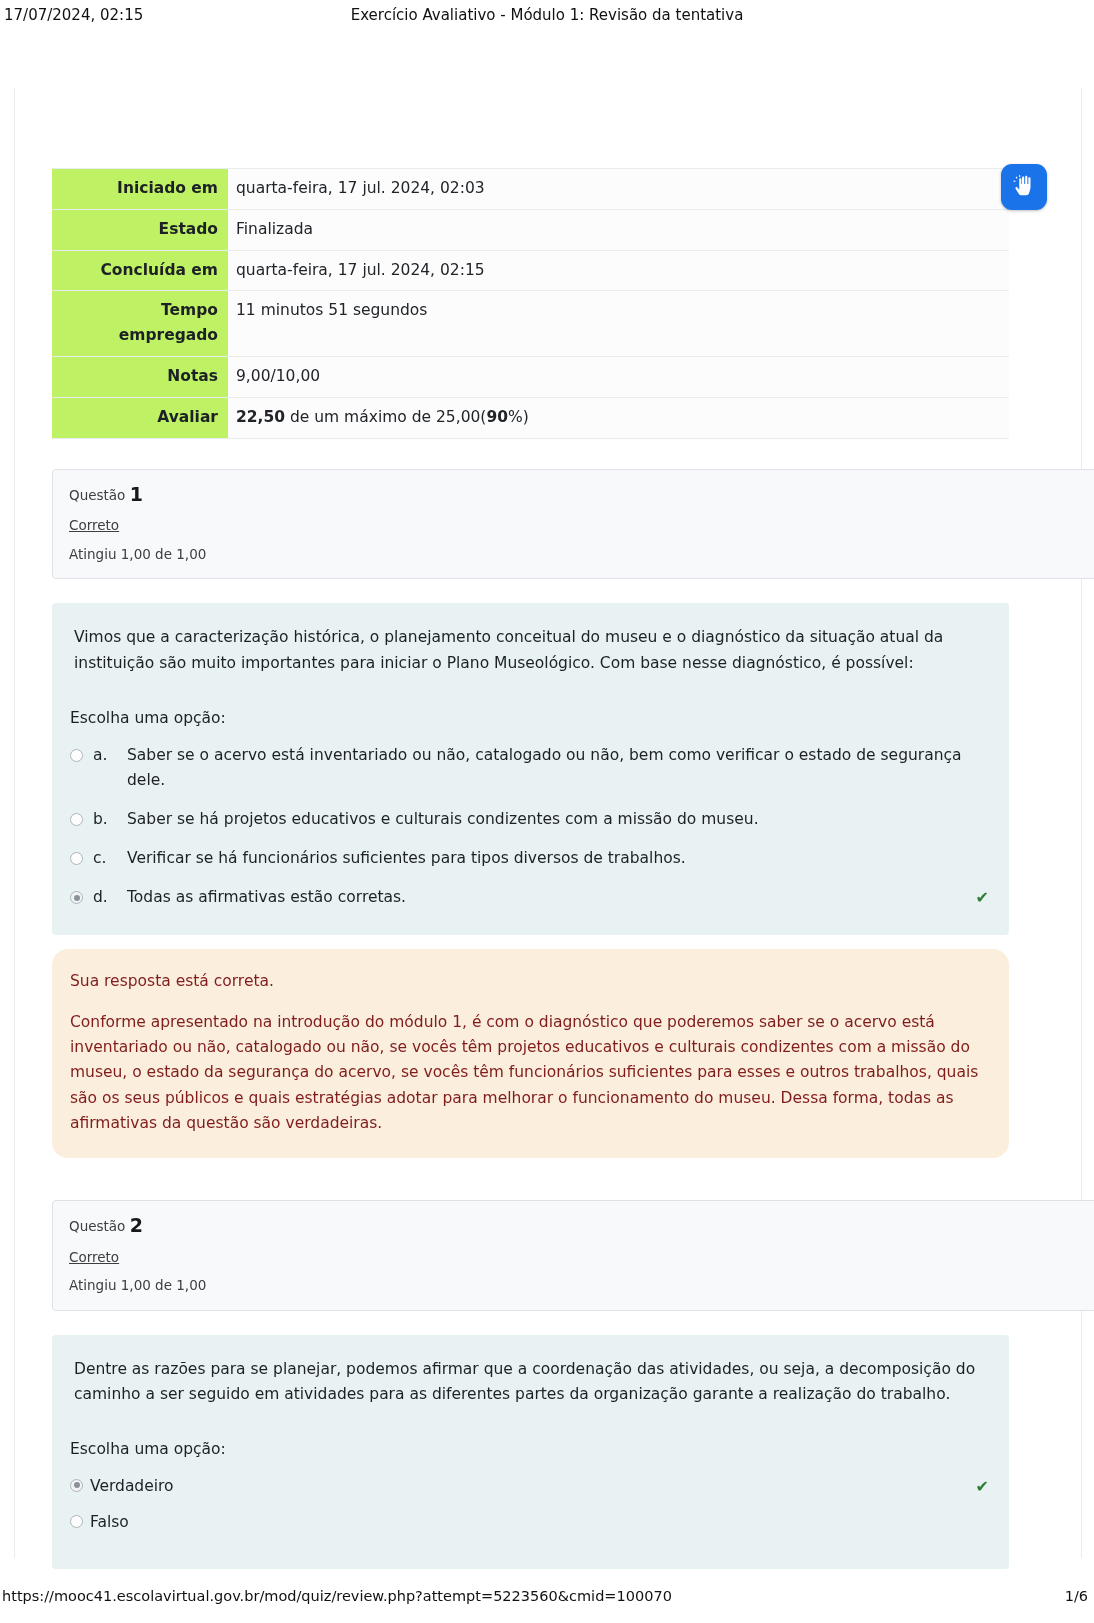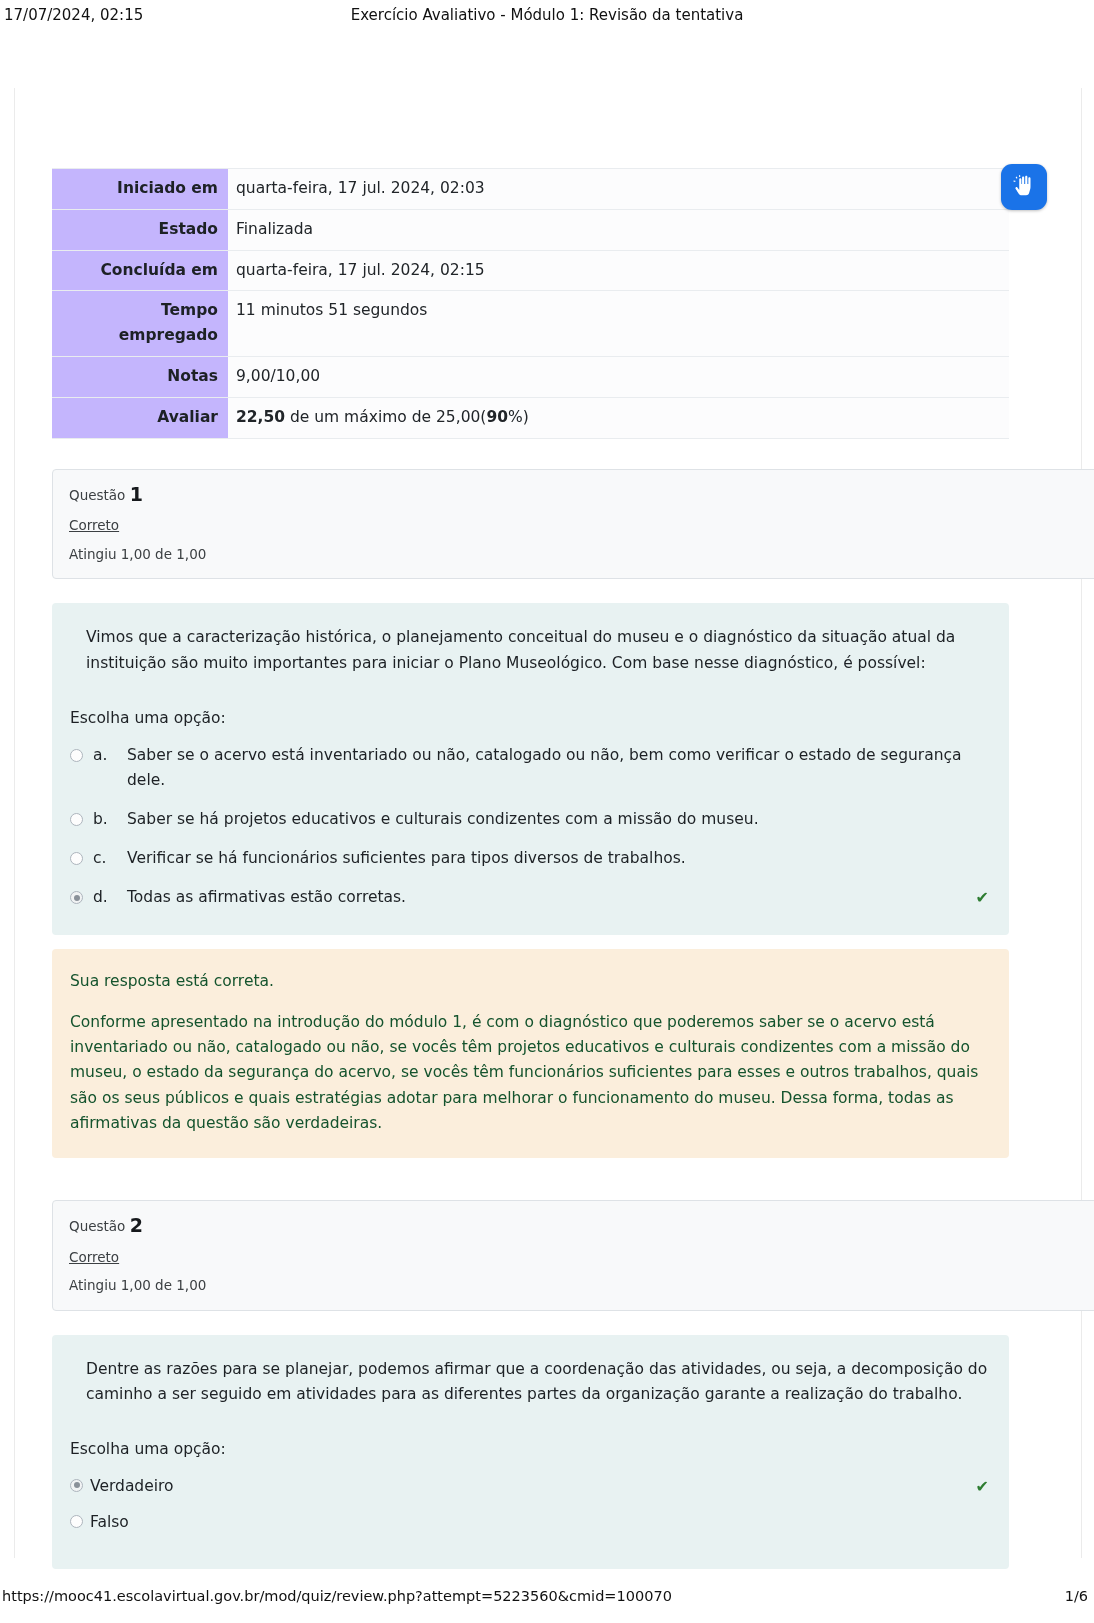--- a/index.html
+++ b/index.html
@@ -80,21 +80,21 @@
   }
   table.summary tr {
     border-bottom: 1px solid #e9ecef;
   }
   table.summary tr:first-child { border-top: 1px solid #e9ecef; }
   table.summary th {
     width: 160px;
     text-align: right;
     vertical-align: top;
     font-weight: bold;
-    background: #c4b5fd;
+    background: #bef264;
     padding: 7px 10px 8px 6px;
     color: #1d2125;
     line-height: 1.6;
   }
   table.summary td {
     text-align: left;
     vertical-align: top;
     padding: 7px 8px 8px 8px;
     background: #fcfcfd;
     color: #212529;
@@ -149,21 +149,21 @@
   .qbody {
     background: #e8f2f2;
     border-radius: 4px;
     padding: 22px 20px 24px 18px;
     box-sizing: border-box;
     width: 957px;
     font-size: 15.5px;
     color: #1d2125;
     line-height: 1.62;
   }
-  .qtext { margin: 0 0 30px 16px; }
+  .qtext { margin: 0 0 30px 4px; }
   .prompt { margin: 0 0 12px 0; }
 
   .answers { list-style: none; margin: 0; padding: 0; }
   .answers li {
     display: flex;
     align-items: flex-start;
     margin-bottom: 14px;
   }
   .answers li:last-child { margin-bottom: 0; }
 
@@ -204,26 +204,26 @@
     margin-left: 6px;
   }
 
   
   .answers.tf li { margin-bottom: 10px; }
   .answers.tf .radio { margin-right: 7px; margin-top: 5px; }
 
   
   .feedback {
     background: #fbeedc;
-    border-radius: 4px;
+    border-radius: 16px;
     padding: 20px 22px 22px 18px;
     box-sizing: border-box;
     width: 957px;
     font-size: 15.5px;
-    color: #14532d;
+    color: #7f1d1d;
     line-height: 1.62;
   }
   .feedback p { margin: 0 0 16px 0; }
   .feedback p:last-child { margin-bottom: 0; }
 
   .gap-14 { height: 14px; }
   .gap-24 { height: 24px; }
   .gap-30 { height: 30px; }
   .gap-42 { height: 42px; }
 

